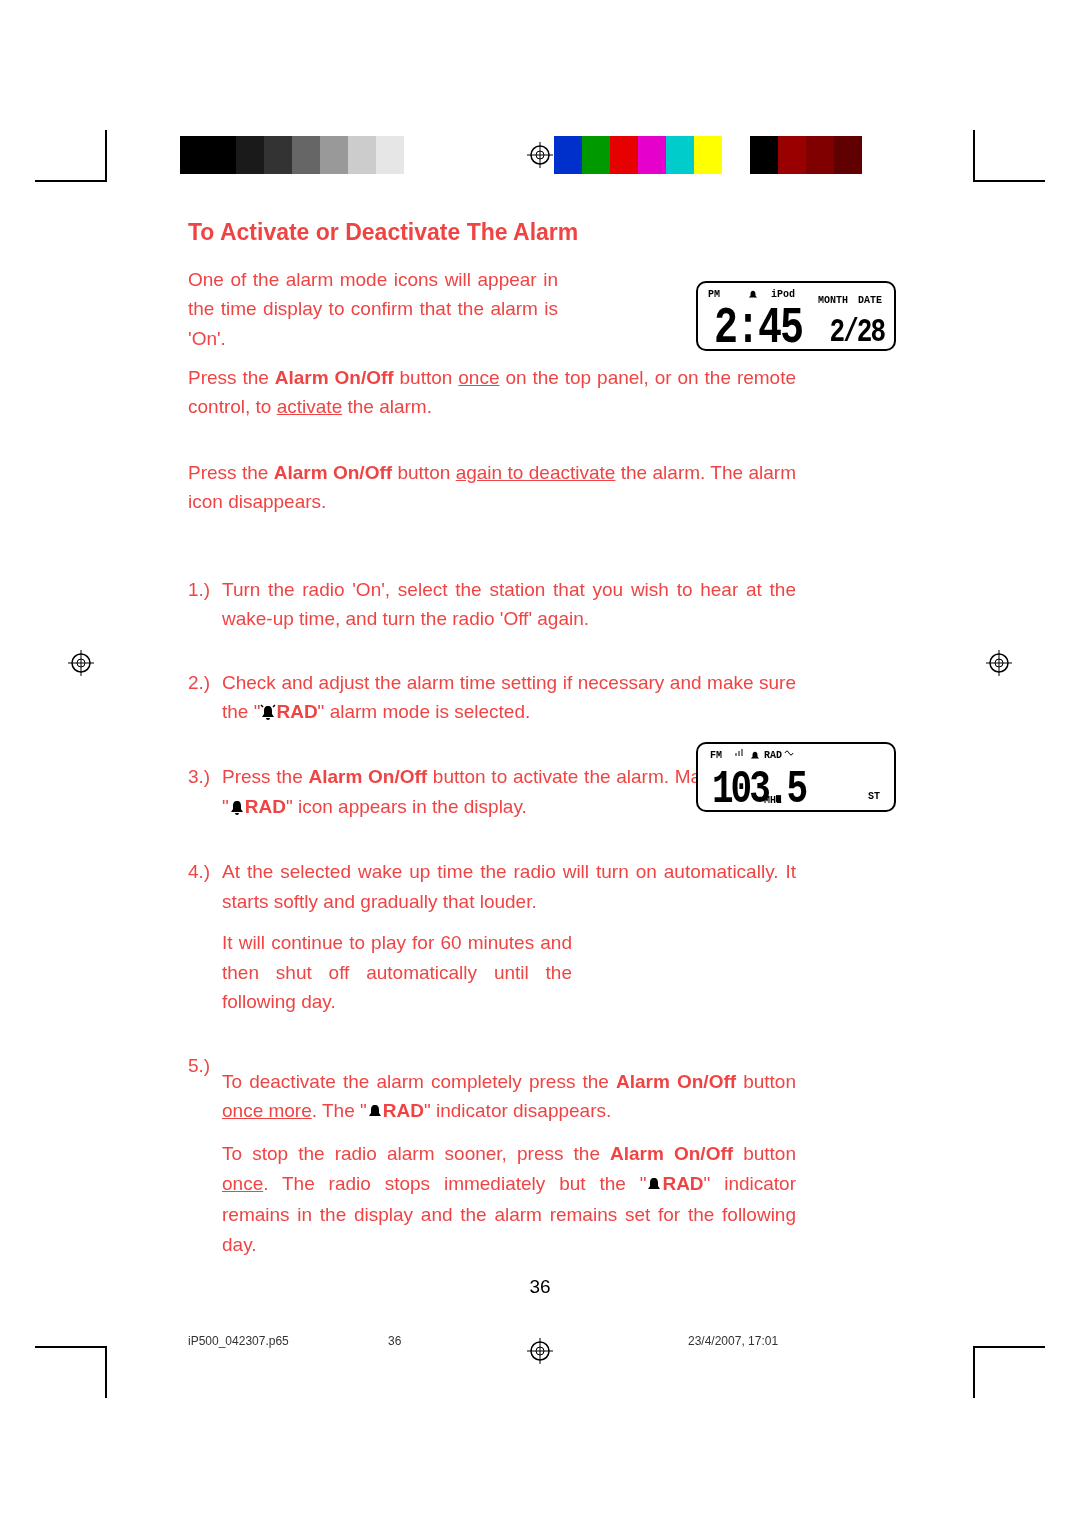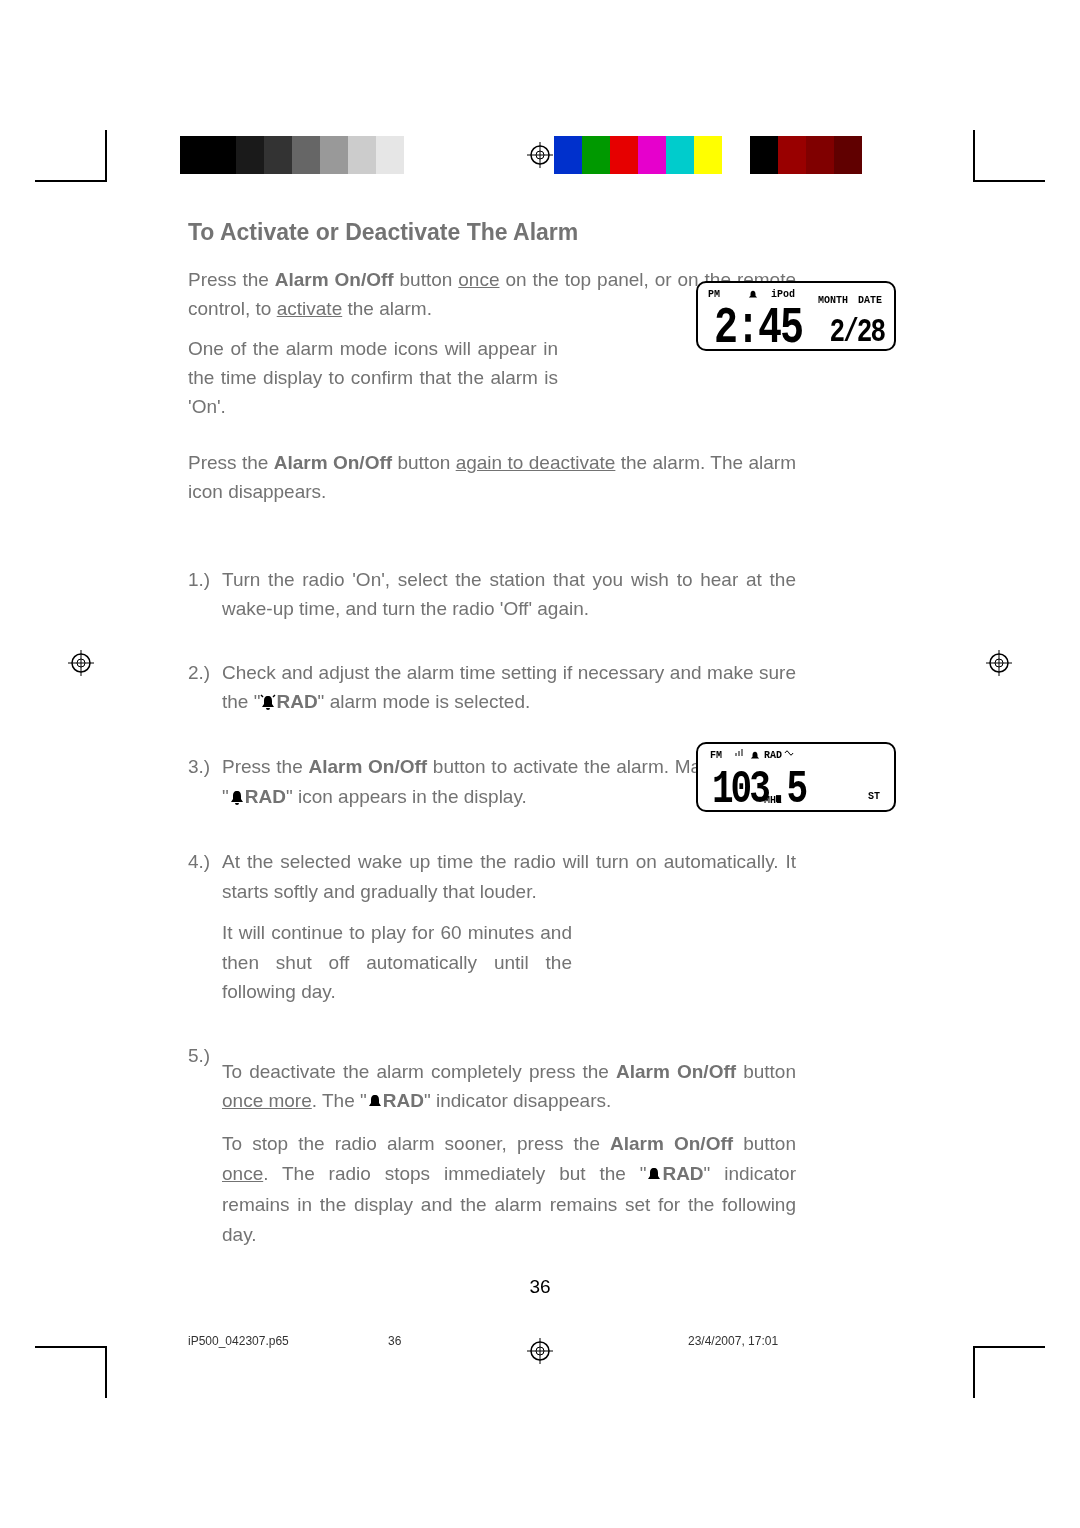--- a/index.html
+++ b/index.html
@@ -79,21 +79,21 @@
   .sw-dkred3 { background:#600000; }
 
   
   .content {
     position: absolute;
     top: 215px;
     left: 188px;
     width: 608px;
     font-size: 19px;
     line-height: 1.55;
-    color: #737373;
+    color: #ef4444;
   }
   h2.section {
     font-size: 23px;
     font-weight: bold;
     margin: 0 0 14px 0;
   }
   p { margin: 0 0 10px 0; text-align: justify; }
   .underline { text-decoration: underline; }
   .bold { font-weight: bold; }
   .list-item {
@@ -276,26 +276,26 @@
       <div class="swatch sw-black"></div>
       <div class="swatch sw-dkred1"></div>
       <div class="swatch sw-dkred2"></div>
       <div class="swatch sw-dkred3"></div>
     </div>
   </div>
 
   <div class="content">
     <h2 class="section">To Activate or Deactivate The Alarm</h2>
 
+    <p style="width:370px">One of the alarm mode icons will appear in the time display to confirm that the alarm is 'On'.</p>
     <p>
       <span>Press the </span><span class="bold">Alarm On/Off</span><span> button </span><span class="underline">once</span><span> on the top panel, or on the remote control, to </span><span class="underline">activate</span><span> the alarm.</span>
     </p>
-    <p style="width:370px">One of the alarm mode icons will appear in the time display to confirm that the alarm is 'On'.</p>
-
-    <p style="margin-top:26px">
+
+    <p style="margin-top:36px">
       <span>Press the </span><span class="bold">Alarm On/Off</span><span> button </span><span class="underline">again to deactivate</span><span> the alarm. The alarm icon disappears.</span>
     </p>
 
     <div style="height:48px"></div>
 
 
     <div class="list-item">
       <div class="list-num">1.)</div>
       <div class="list-body">
           <p>Turn the radio 'On', select the station that you wish to hear at the wake-up time, and turn the radio 'Off' again.</p>

